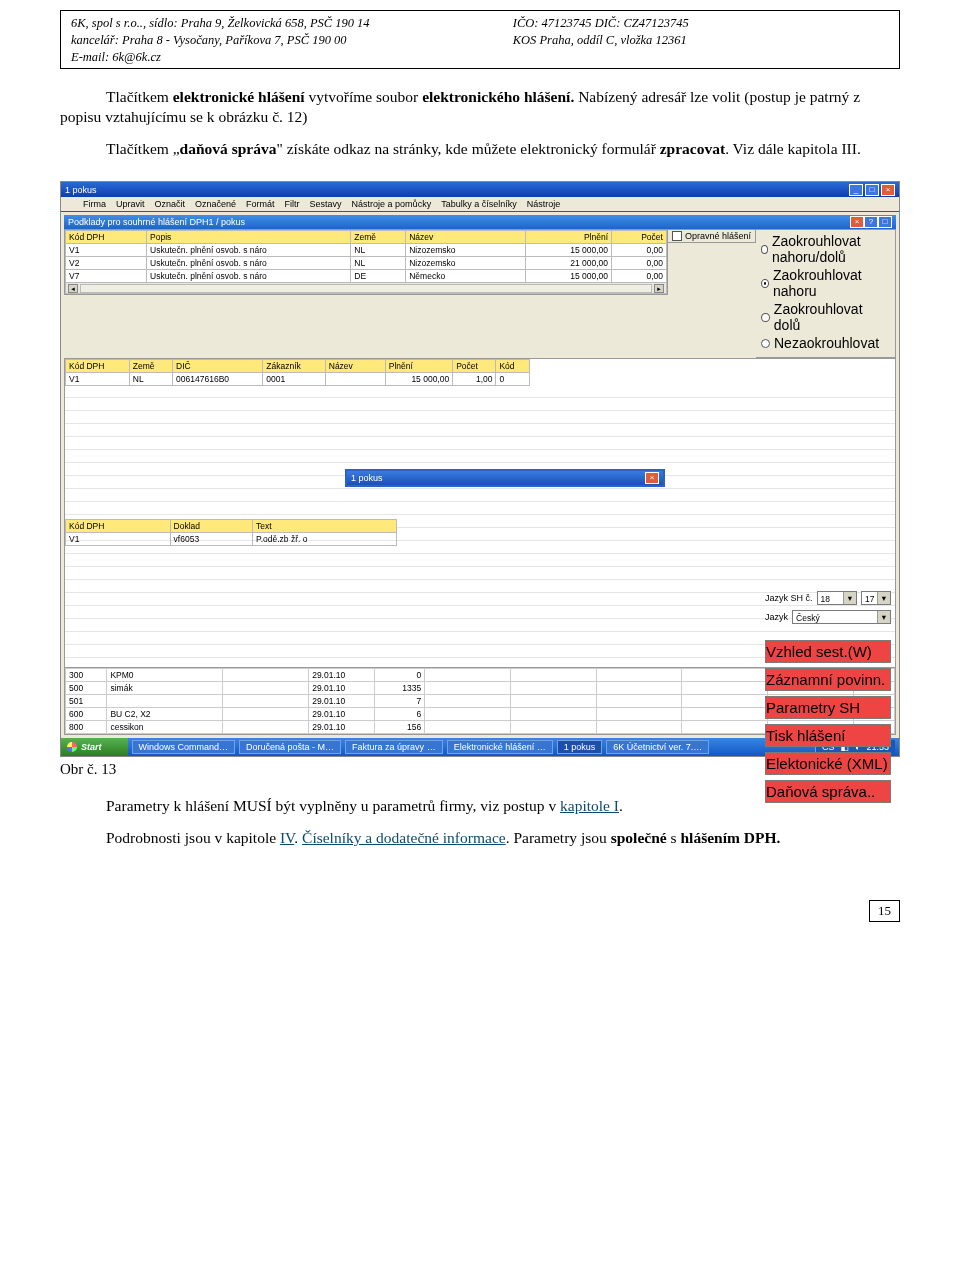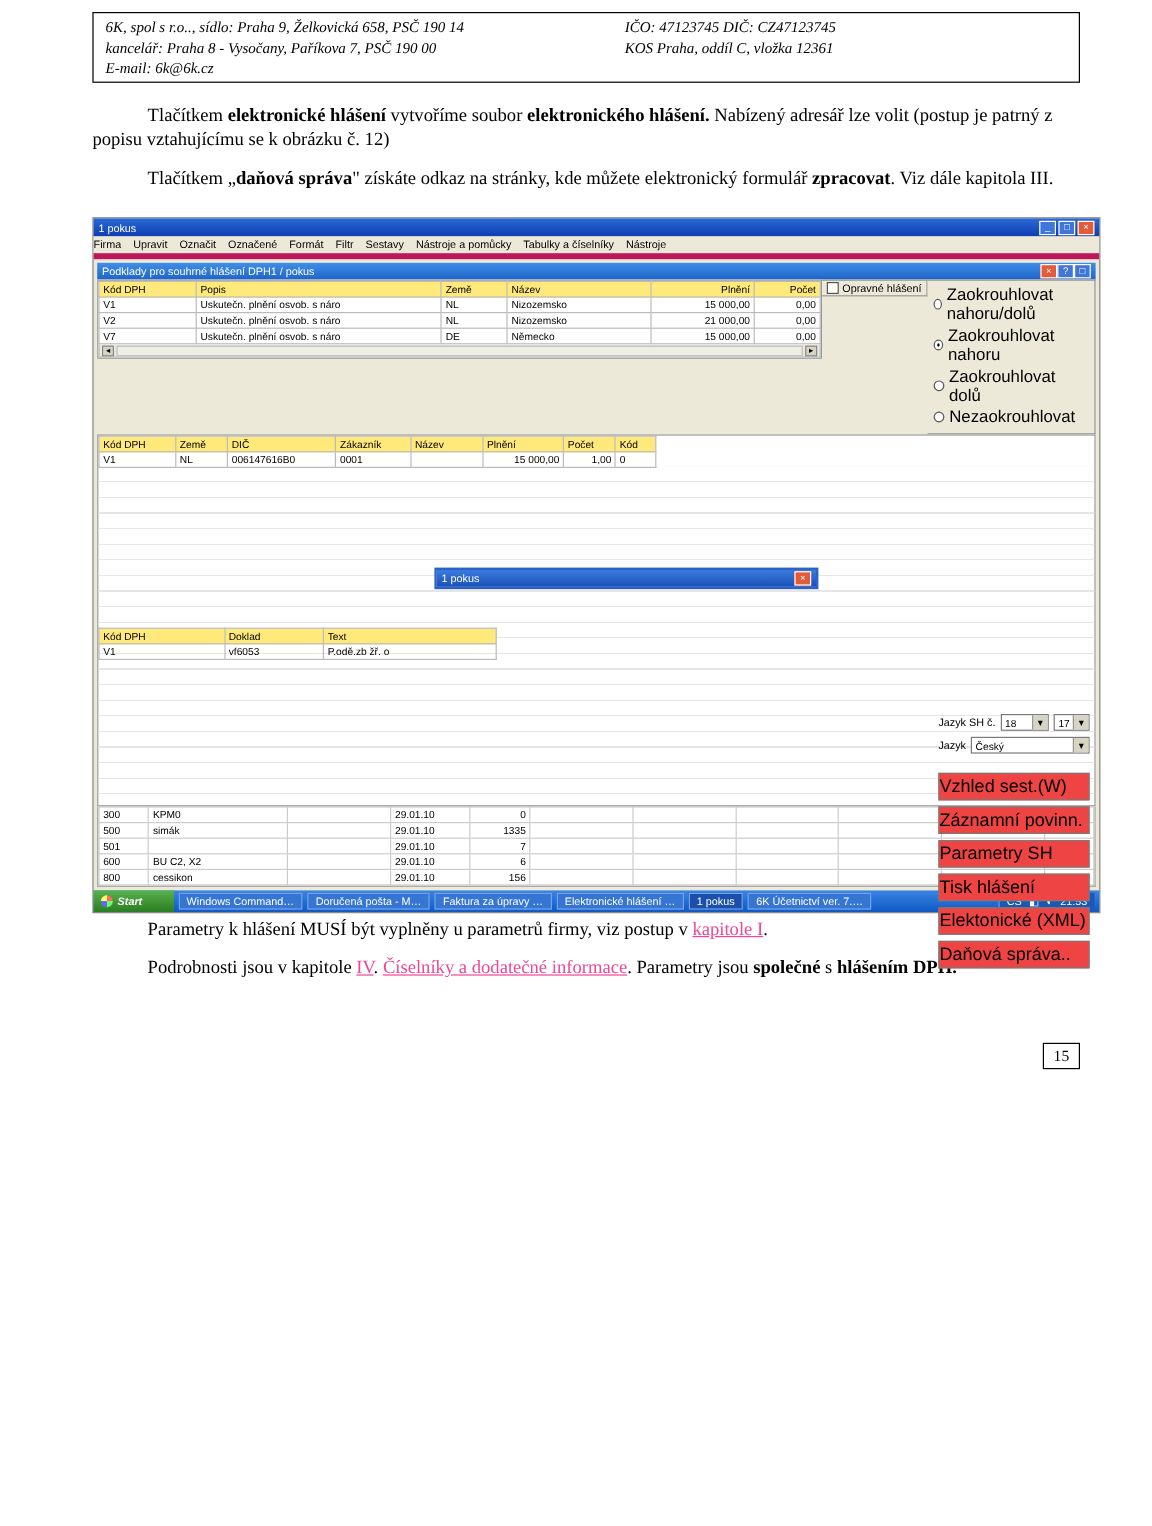--- a/index.html
+++ b/index.html
@@ -6,37 +6,36 @@
   body {
     margin: 0;
     font-family: "Times New Roman", serif;
     font-size: 14px;
     color: #000;
     background: #fff;
     width: 960px;
   }
   .page {
     padding: 10px 60px 40px 60px;
-    margin-left: 17px;
   }
   .header-box {
     border: 1px solid #000;
     padding: 4px 10px 2px 10px;
     margin: 0 auto 18px auto;
     font-size: 12.5px;
     line-height: 1.35;
     font-style: italic;
   }
   .header-row { display: flex; justify-content: space-between; }
   .hr-left { flex: 0 0 52%; }
   .hr-right { flex: 0 0 46%; text-align: left; }
   .body-text { font-size: 15.5px; line-height: 1.3; margin: 0 0 12px 0; }
   .indent { text-indent: 46px; }
   .bold { font-weight: bold; }
-  .link { color: #ec4899; text-decoration: underline; }
+  .link { color: #0c4a6e; text-decoration: underline; }
 
   
   .shot {
     width: 840px;
     margin: 22px 0 4px 0;
     font-family: "Tahoma", "Verdana", sans-serif;
     font-size: 9px;
     color: #000;
     background: #ece9d8;
     border: 1px solid #888;
@@ -50,23 +49,23 @@
   .tb-outer .spacer { flex: 1; }
   .win-btns { display: flex; gap: 2px; }
   .win-btn {
     width: 14px; height: 12px;
     border: 1px solid #fff; background: #3f76d9;
     font-size: 8px; line-height: 10px; text-align: center;
   }
   .win-btn.close { background: #e45b39; }
   .menu-bar {
     display: flex; gap: 10px;
-    padding: 2px 0;
+    padding: 2px 22px;
     background: #ece9d8;
-    border-bottom: 5px solid #be185d;
+    border-bottom: 1px solid #be185d;
     font-size: 9px;
   }
   .menu-item { cursor: default; }
   
   .tb-inner {
     display:flex; align-items:center;
     background: linear-gradient(#3f8fe8,#1f64c9);
     color:#fff; height: 14px; padding: 0 4px; margin: 3px 3px 0 3px;
     font-size: 9px;
   }
@@ -462,20 +461,21 @@
       <span class="task">6K Účetnictví ver. 7.…</span>
       <span class="tray">
         <span>CS</span>
         <span>◧</span>
         <span>◐</span>
         <span>21:53</span>
       </span>
     </div>
   </div>
 
+  <div class="caption">Obr č. 13</div>
 
   <p class="body-text indent">
     <span>Parametry k hlášení MUSÍ být vyplněny u parametrů firmy, viz postup v </span><a class="link">kapitole I</a><span>.</span>
   </p>
   <p class="body-text indent">
     <span>Podrobnosti jsou v kapitole </span><a class="link">IV</a><span>. </span><a class="link">Číselníky a dodatečné informace</a>. Parametry jsou <span class="bold">společné</span> s&nbsp;<span class="bold">hlášením DPH.</span>
   </p>
 
   <div class="page-num">15</div>
   <div style="clear:both"></div>

